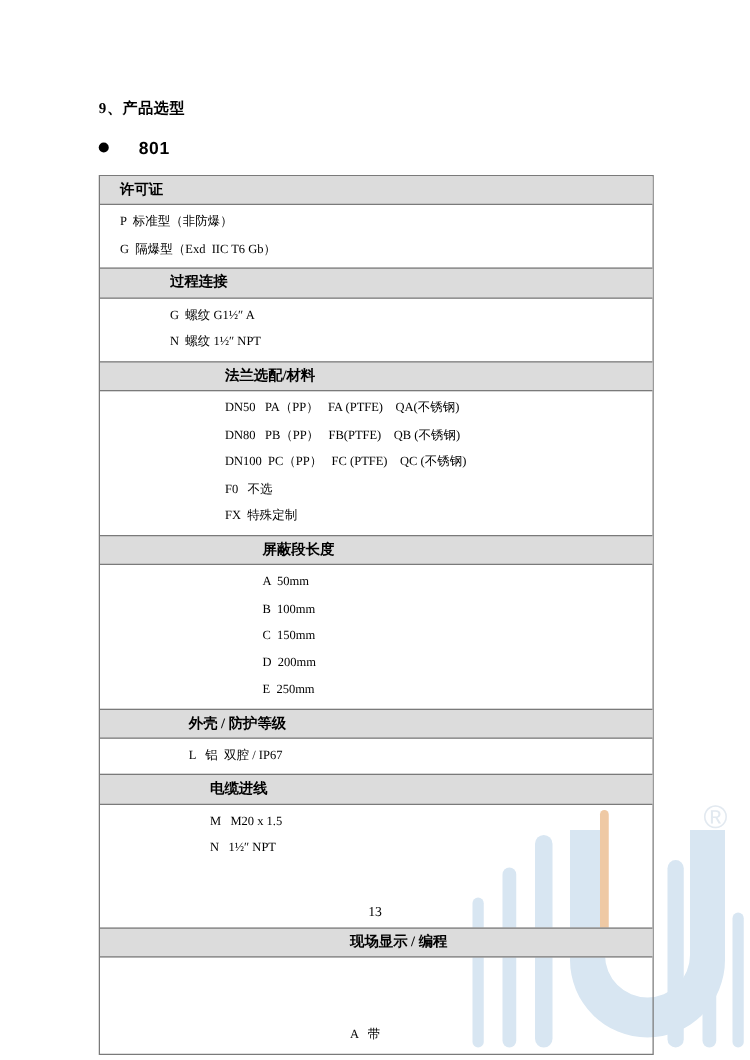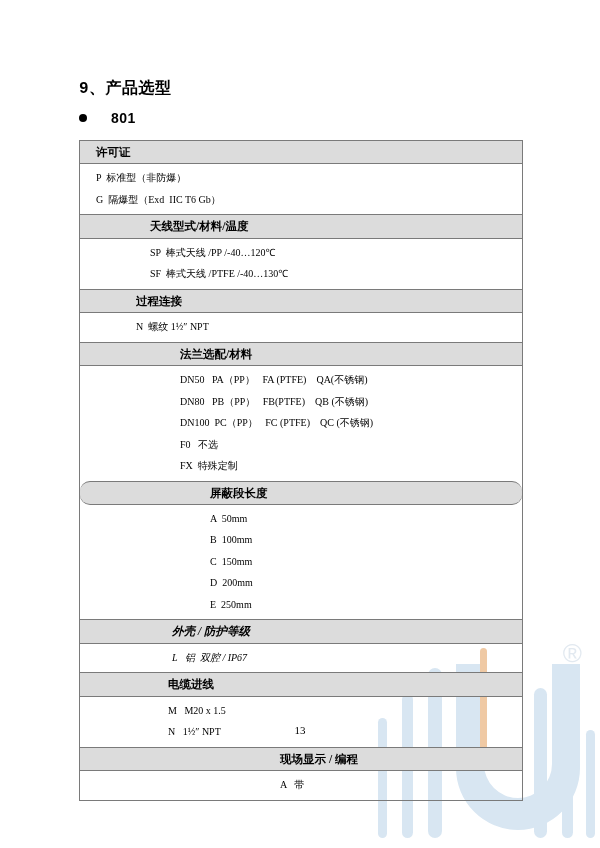--- a/index.html
+++ b/index.html
@@ -42,23 +42,23 @@
     line-height: 1;
     pointer-events: none;
     user-select: none;
   }
 
   
   .section-title {
     position: absolute;
     left: 79px;
     top: 78px;
-    font-family: Liberation Mono, monospace;
+    font-family: Liberation Serif, serif;
     font-weight: bold;
-    font-size: 16px;
+    font-size: 12px;
     letter-spacing: .5px;
     z-index: 2;
     text-align: center;
   }
   .bullet-row {
     position: absolute;
     left: 79px;
     top: 110px;
     display: flex;
     align-items: center;
@@ -117,24 +117,24 @@
     padding: 4px 0;
     white-space: pre;
     box-sizing: border-box;
   }
 
   
   .ind-0 { padding-left: 16px; }
   .ind-1 { padding-left: 56px; }
   .ind-2 { padding-left: 70px; }
   .ind-3 { padding-left: 100px; }
-  .ind-4 { padding-left: 130px; border-radius: 10px; }
-  .ind-5 { padding-left: 92px; font-style: italic; }
+  .ind-4 { padding-left: 130px; }
+  .ind-5 { padding-left: 71px; }
   .ind-6 { padding-left: 88px; }
-  .ind-7 { padding-left: 200px; }
+  .ind-7 { padding-left: 200px; margin-top: 48px; }
 
   
   .page-num {
     position: absolute;
     left: 0;
     right: 0;
     top: 724px;
     text-align: center;
     font-family: "Liberation Serif", serif;
     font-size: 11px;
@@ -170,29 +170,23 @@
 
   <div class="opt-table" id="opt-table">
       <div class="grp">
         <div class="grp-head ind-0">许可证</div>
         <div class="grp-body">
           <div class="opt-row ind-0">P  标准型（非防爆）</div>
           <div class="opt-row ind-0">G  隔爆型（Exd  IIC T6 Gb）</div>
         </div>
       </div>
       <div class="grp">
-        <div class="grp-head ind-2">天线型式/材料/温度</div>
-        <div class="grp-body">
-          <div class="opt-row ind-2">SP  棒式天线 /PP /-40…120℃</div>
-          <div class="opt-row ind-2">SF  棒式天线 /PTFE /-40…130℃</div>
-        </div>
-      </div>
-      <div class="grp">
         <div class="grp-head ind-1">过程连接</div>
         <div class="grp-body">
+          <div class="opt-row ind-1">G  螺纹 G1½″ A</div>
           <div class="opt-row ind-1">N  螺纹 1½″ NPT</div>
         </div>
       </div>
       <div class="grp">
         <div class="grp-head ind-3">法兰选配/材料</div>
         <div class="grp-body">
           <div class="opt-row ind-3">DN50   PA（PP）   FA (PTFE)    QA(不锈钢)</div>
           <div class="opt-row ind-3">DN80   PB（PP）   FB(PTFE)    QB (不锈钢)</div>
           <div class="opt-row ind-3">DN100  PC（PP）   FC (PTFE)    QC (不锈钢)</div>
           <div class="opt-row ind-3">F0   不选</div>

